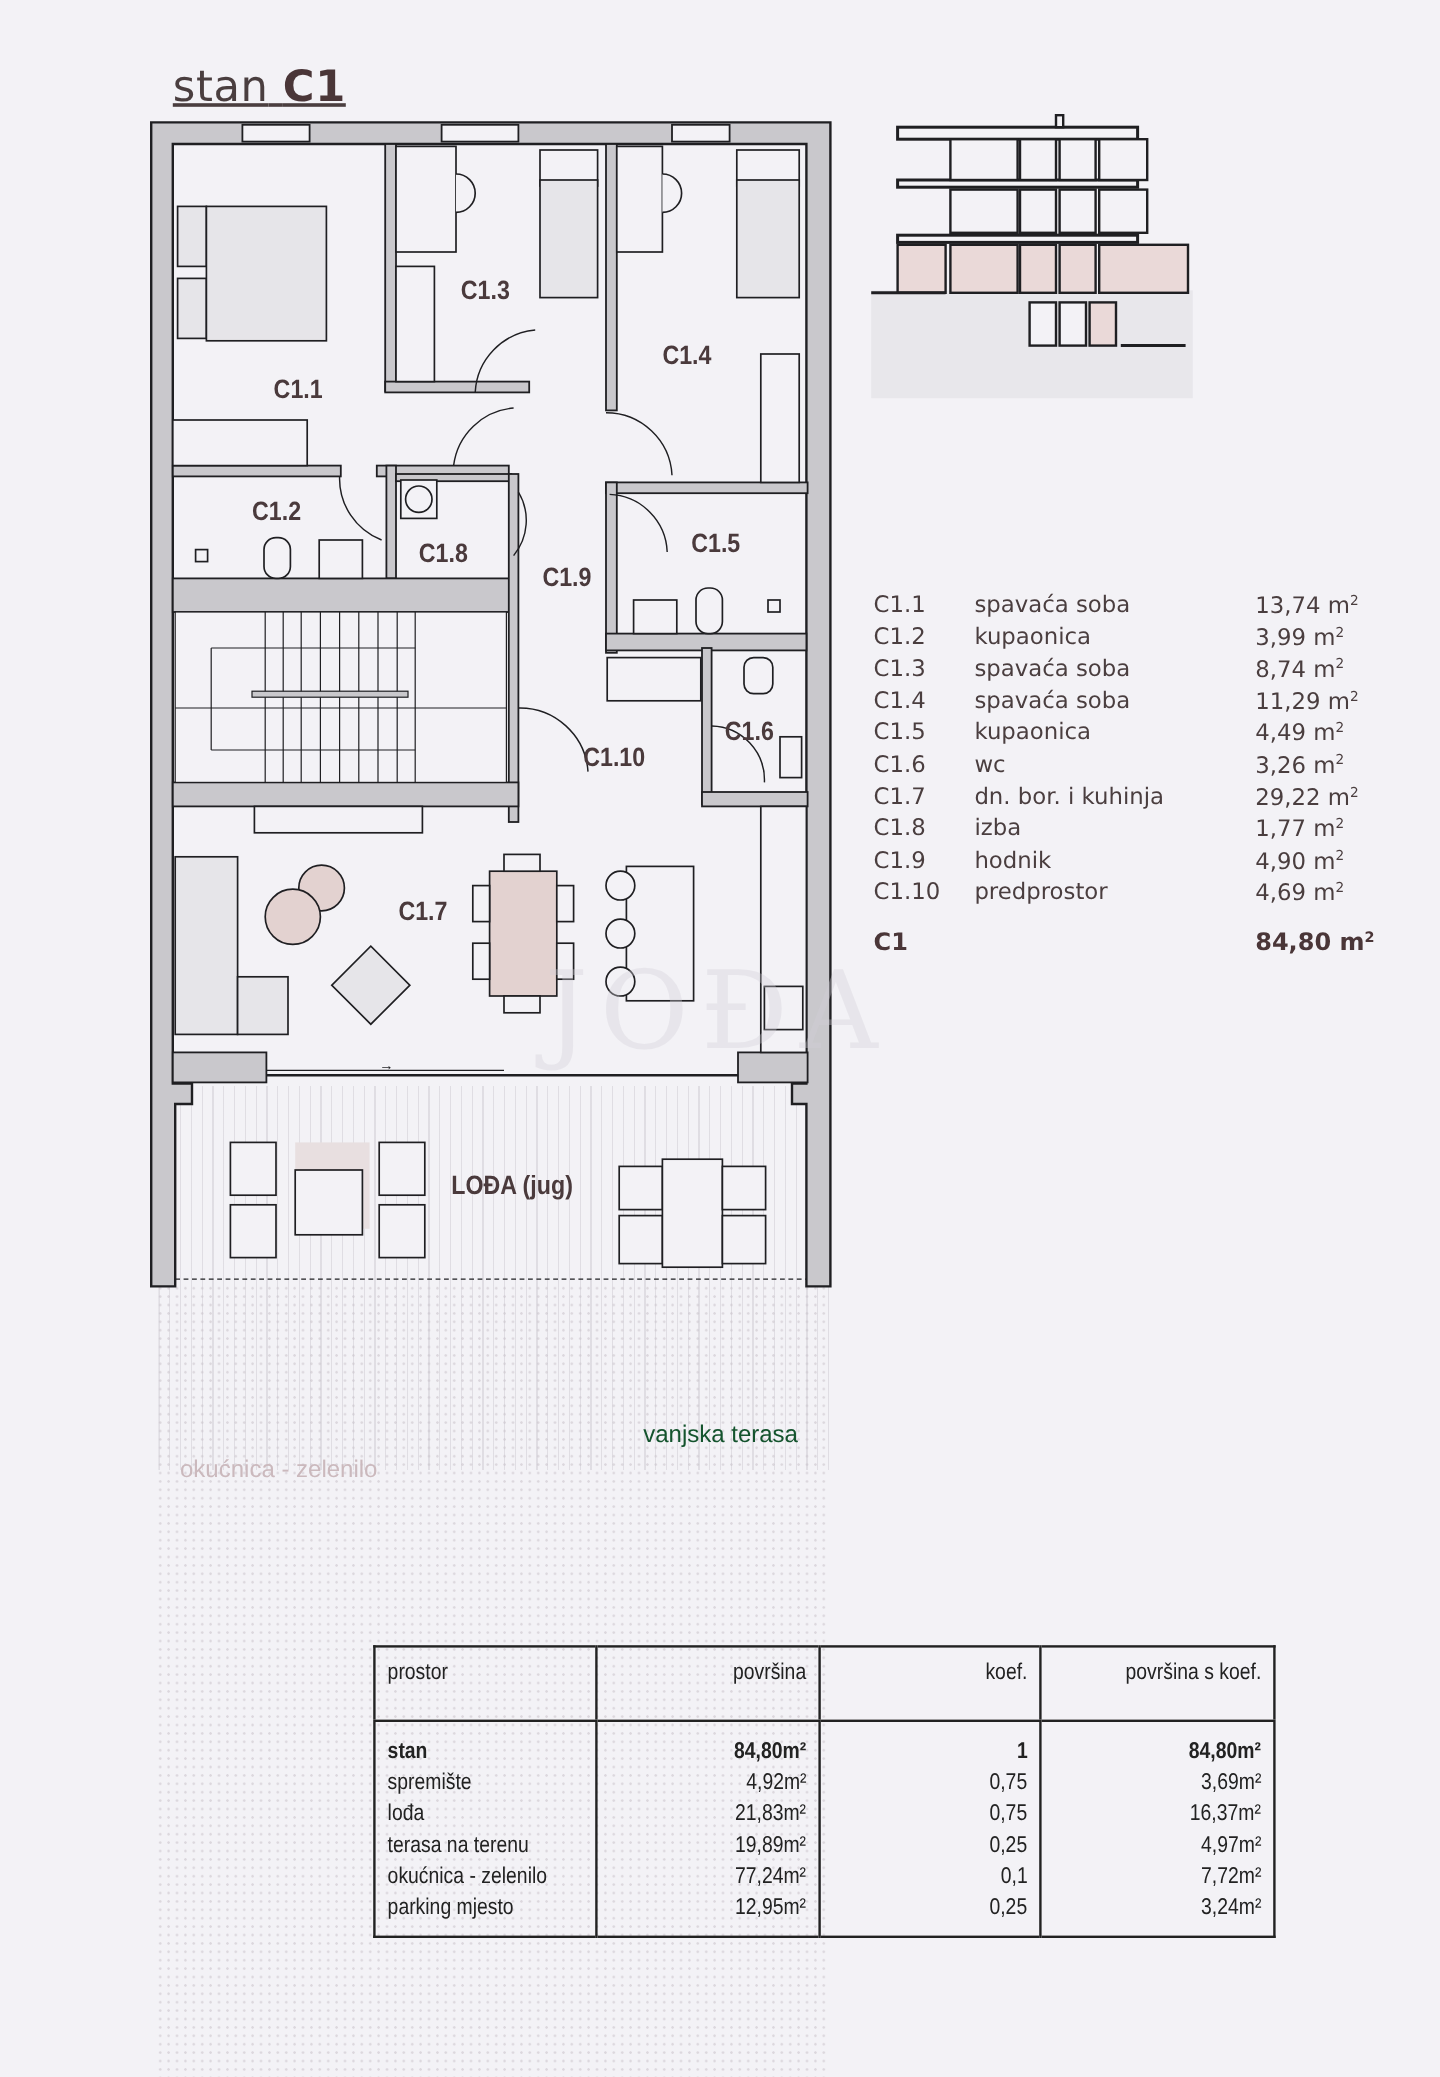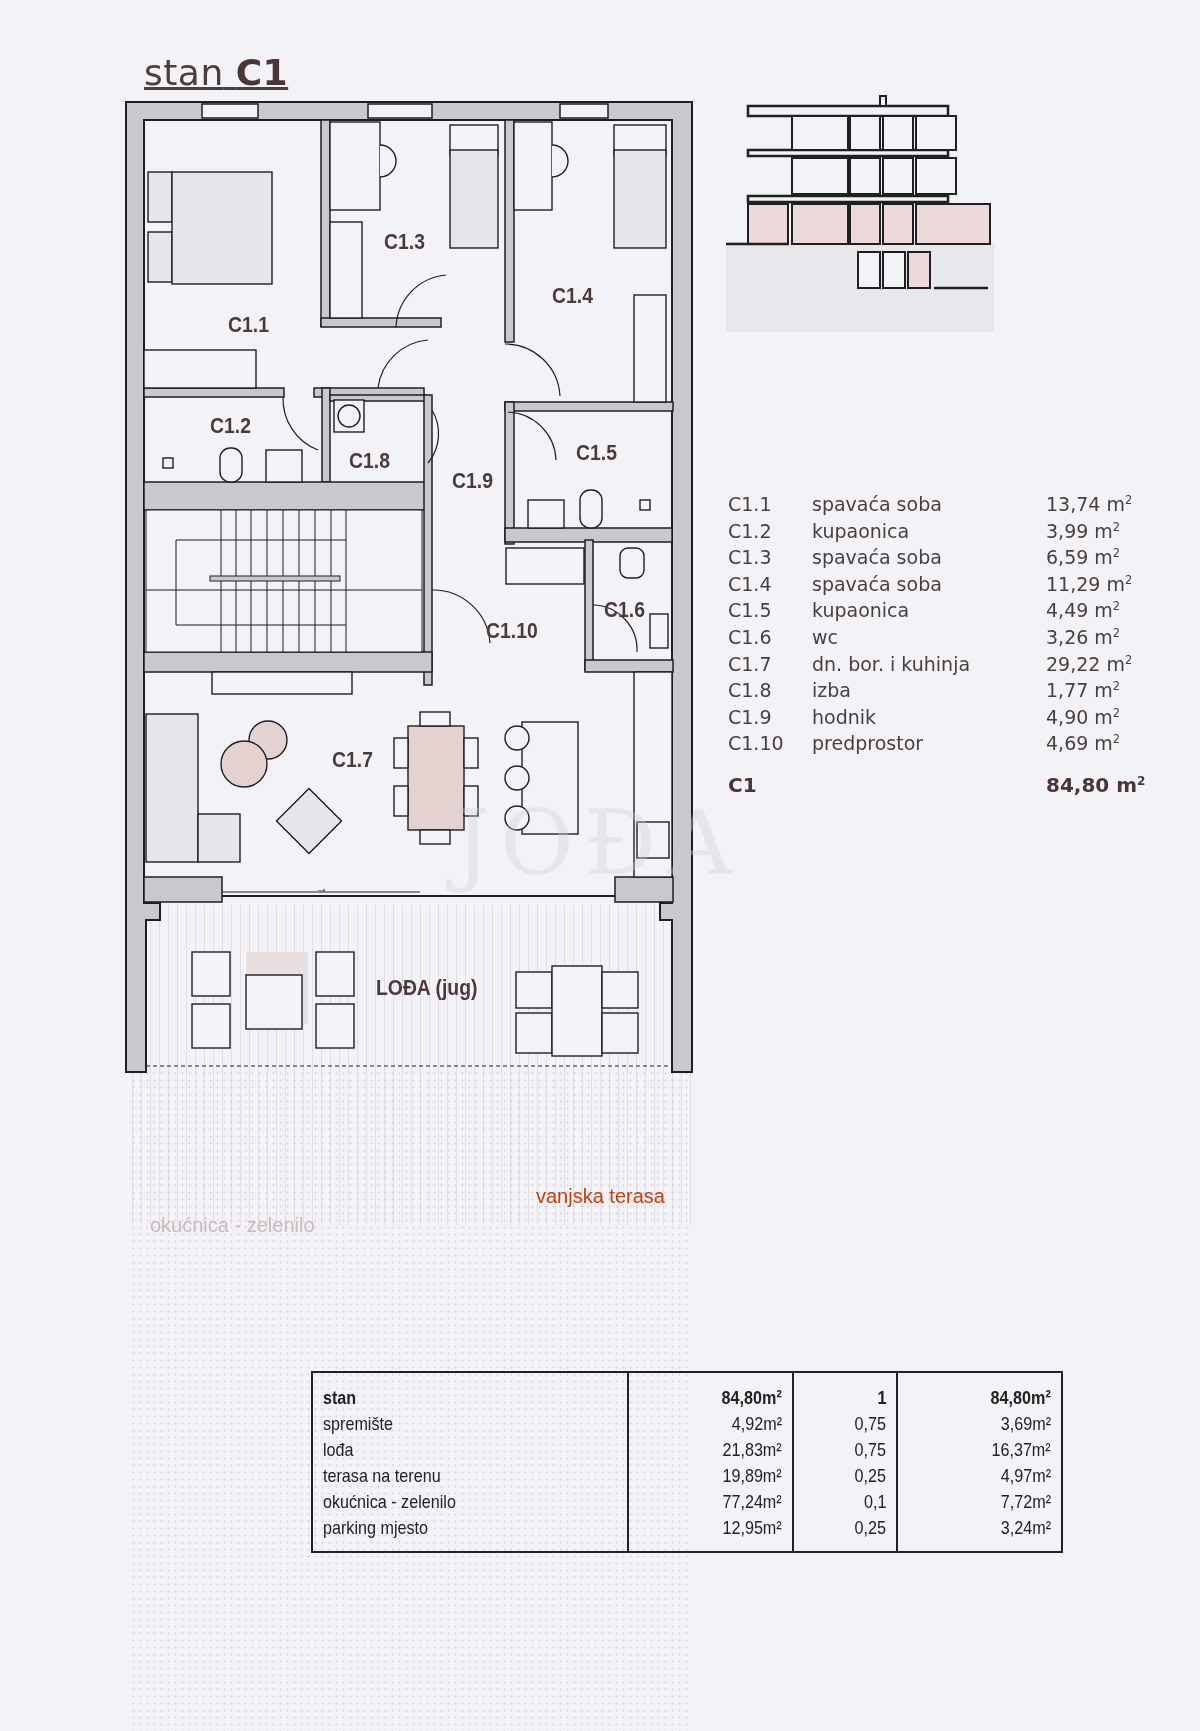--- a/index.html
+++ b/index.html
@@ -19,21 +19,21 @@
       left:130px; top:1070px; width:560px; height:661px;
       background-image:
         radial-gradient(circle, #d9d4da 0.9px, transparent 1.2px);
       background-size:7px 7px;
       opacity:0.9;
     }
     .terrace-stripes {
       left:132px; top:905px; width:560px; height:320px;
       background-image: repeating-linear-gradient(90deg, rgba(200,196,204,0.45) 0 1px, transparent 1px 9px);
     }
-    .lbl-ter { left:536px; top:1185px; font-size:20px; color:#c2410c; }
+    .lbl-ter { left:536px; top:1185px; font-size:20px; color:#14532d; }
     .lbl-ok  { left:150px; top:1214px; font-size:20px; color:#cbb9bd; }
 
     .room-lbl { font-size:22px; font-weight:bold; color:#4a3a3c; font-family:"Liberation Sans", sans-serif; transform:scaleX(0.88); transform-origin:left top; }
 
     
     .section { left:726px; top:92px; width:300px; height:240px; }
 
     
     .rooms { left:728px; top:493px; width:420px; }
     .rooms .row { position:relative; height:26.6px; font-family:"DejaVu Sans", sans-serif; font-size:19px; color:#4a3e3f; }
@@ -281,21 +281,21 @@
       <span class="area"><span>13,74 m</span><sup>2</sup></span>
     </div>
   <div class="row">
       <span class="code">C1.2</span>
       <span class="name">kupaonica</span>
       <span class="area"><span>3,99 m</span><sup>2</sup></span>
     </div>
   <div class="row">
       <span class="code">C1.3</span>
       <span class="name">spavaća soba</span>
-      <span class="area"><span>6,59 m</span><sup>2</sup></span>
+      <span class="area"><span>8,74 m</span><sup>2</sup></span>
     </div>
   <div class="row">
       <span class="code">C1.4</span>
       <span class="name">spavaća soba</span>
       <span class="area"><span>11,29 m</span><sup>2</sup></span>
     </div>
   <div class="row">
       <span class="code">C1.5</span>
       <span class="name">kupaonica</span>
       <span class="area"><span>4,49 m</span><sup>2</sup></span>
@@ -326,20 +326,26 @@
       <span class="area"><span>4,69 m</span><sup>2</sup></span>
     </div>
   <div class="total">
       <span class="code" style="position:absolute;left:0">C1</span>
       <span style="position:absolute;left:318px"><span>84,80 m</span><sup>2</sup></span>
     </div>
 </div>
 
 <table class="abs sum">
   <tbody>
+      <tr class="hdr">
+    <td class="c1"><span class="narrow">prostor</span></td>
+    <td class="c2 r"><span class="narrow-r">površina</span></td>
+    <td class="c3 r"><span class="narrow-r">koef.</span></td>
+    <td class="c4 r"><span class="narrow-r">površina s koef.</span></td>
+  </tr>
   <tr class="body">
     <td>
       <div class="narrow" style="font-weight:bold">stan</div><br>
       <div class="narrow">spremište</div><br>
       <div class="narrow">lođa</div><br>
       <div class="narrow">terasa na terenu</div><br>
       <div class="narrow">okućnica - zelenilo</div><br>
       <div class="narrow">parking mjesto</div>
     </td>
     <td class="r">

